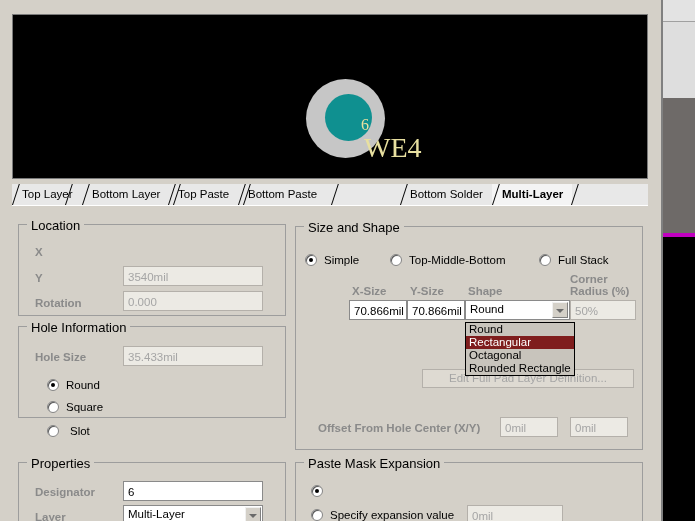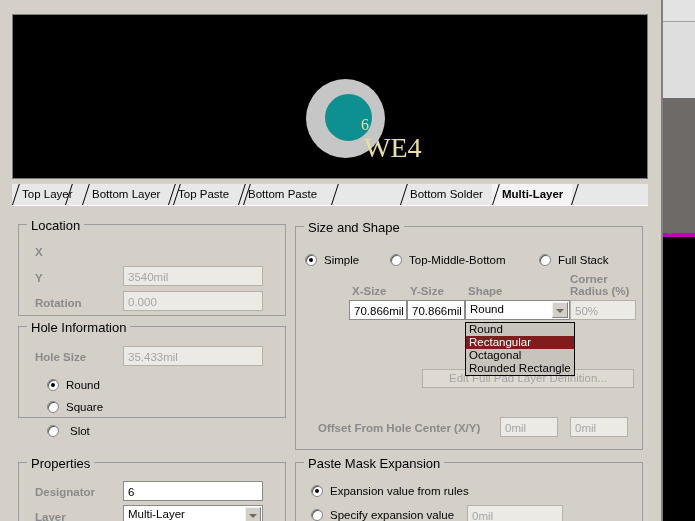--- a/index.html
+++ b/index.html
@@ -228,20 +228,19 @@
     <div class="lbl dis" style="left:302px;top:422px;margin-left:16px;">Offset From Hole Center (X/Y)</div>
     <div class="field dis" style="left:500px;top:417px;width:58px;">0mil</div>
     <div class="field dis" style="left:570px;top:417px;width:58px;">0mil</div>
 
     <div class="grp" style="left:295px;top:462px;width:348px;height:70px;">
       <div class="grp-title">Paste Mask Expansion</div>
     </div>
     <div class="radio" style="left:311px;top:485px;">
       <span class="dot"></span>
     </div>
-    <div class="lbl" style="left:330px;top:485px;">Expansion value from rules</div>
 
     <div class="radio" style="left:311px;top:509px;"></div>
     <div class="lbl" style="left:330px;top:509px;">Specify expansion value</div>
     <div class="field dis" style="left:467px;top:505px;width:96px;">0mil</div>
 
   </div>
 </div>
 
 </body></html>

